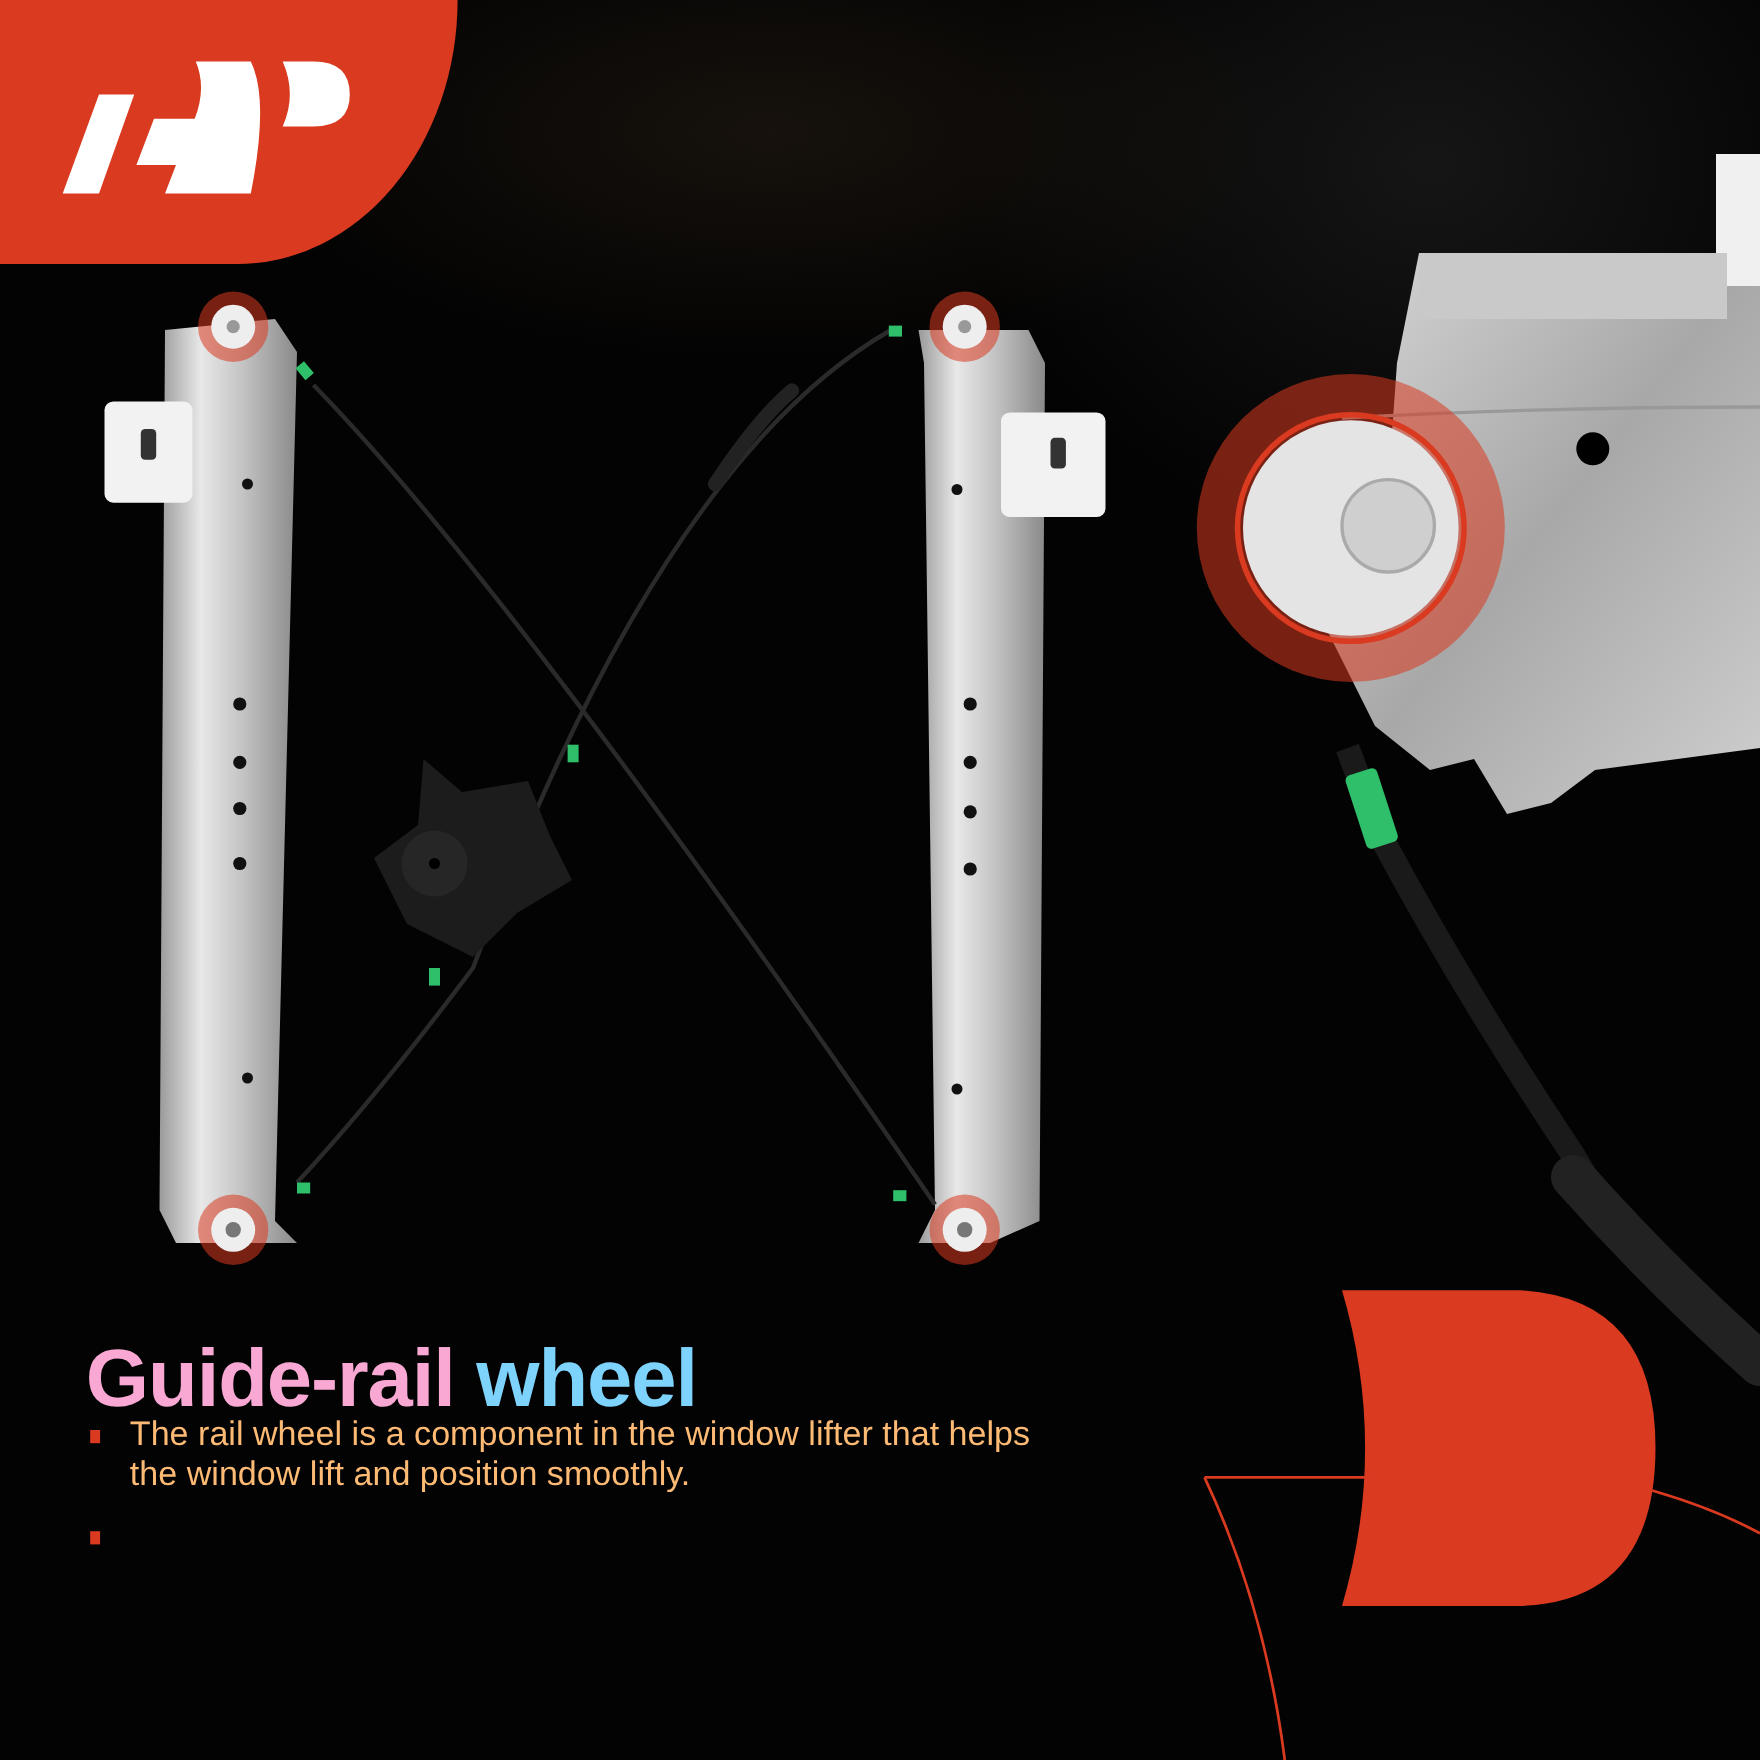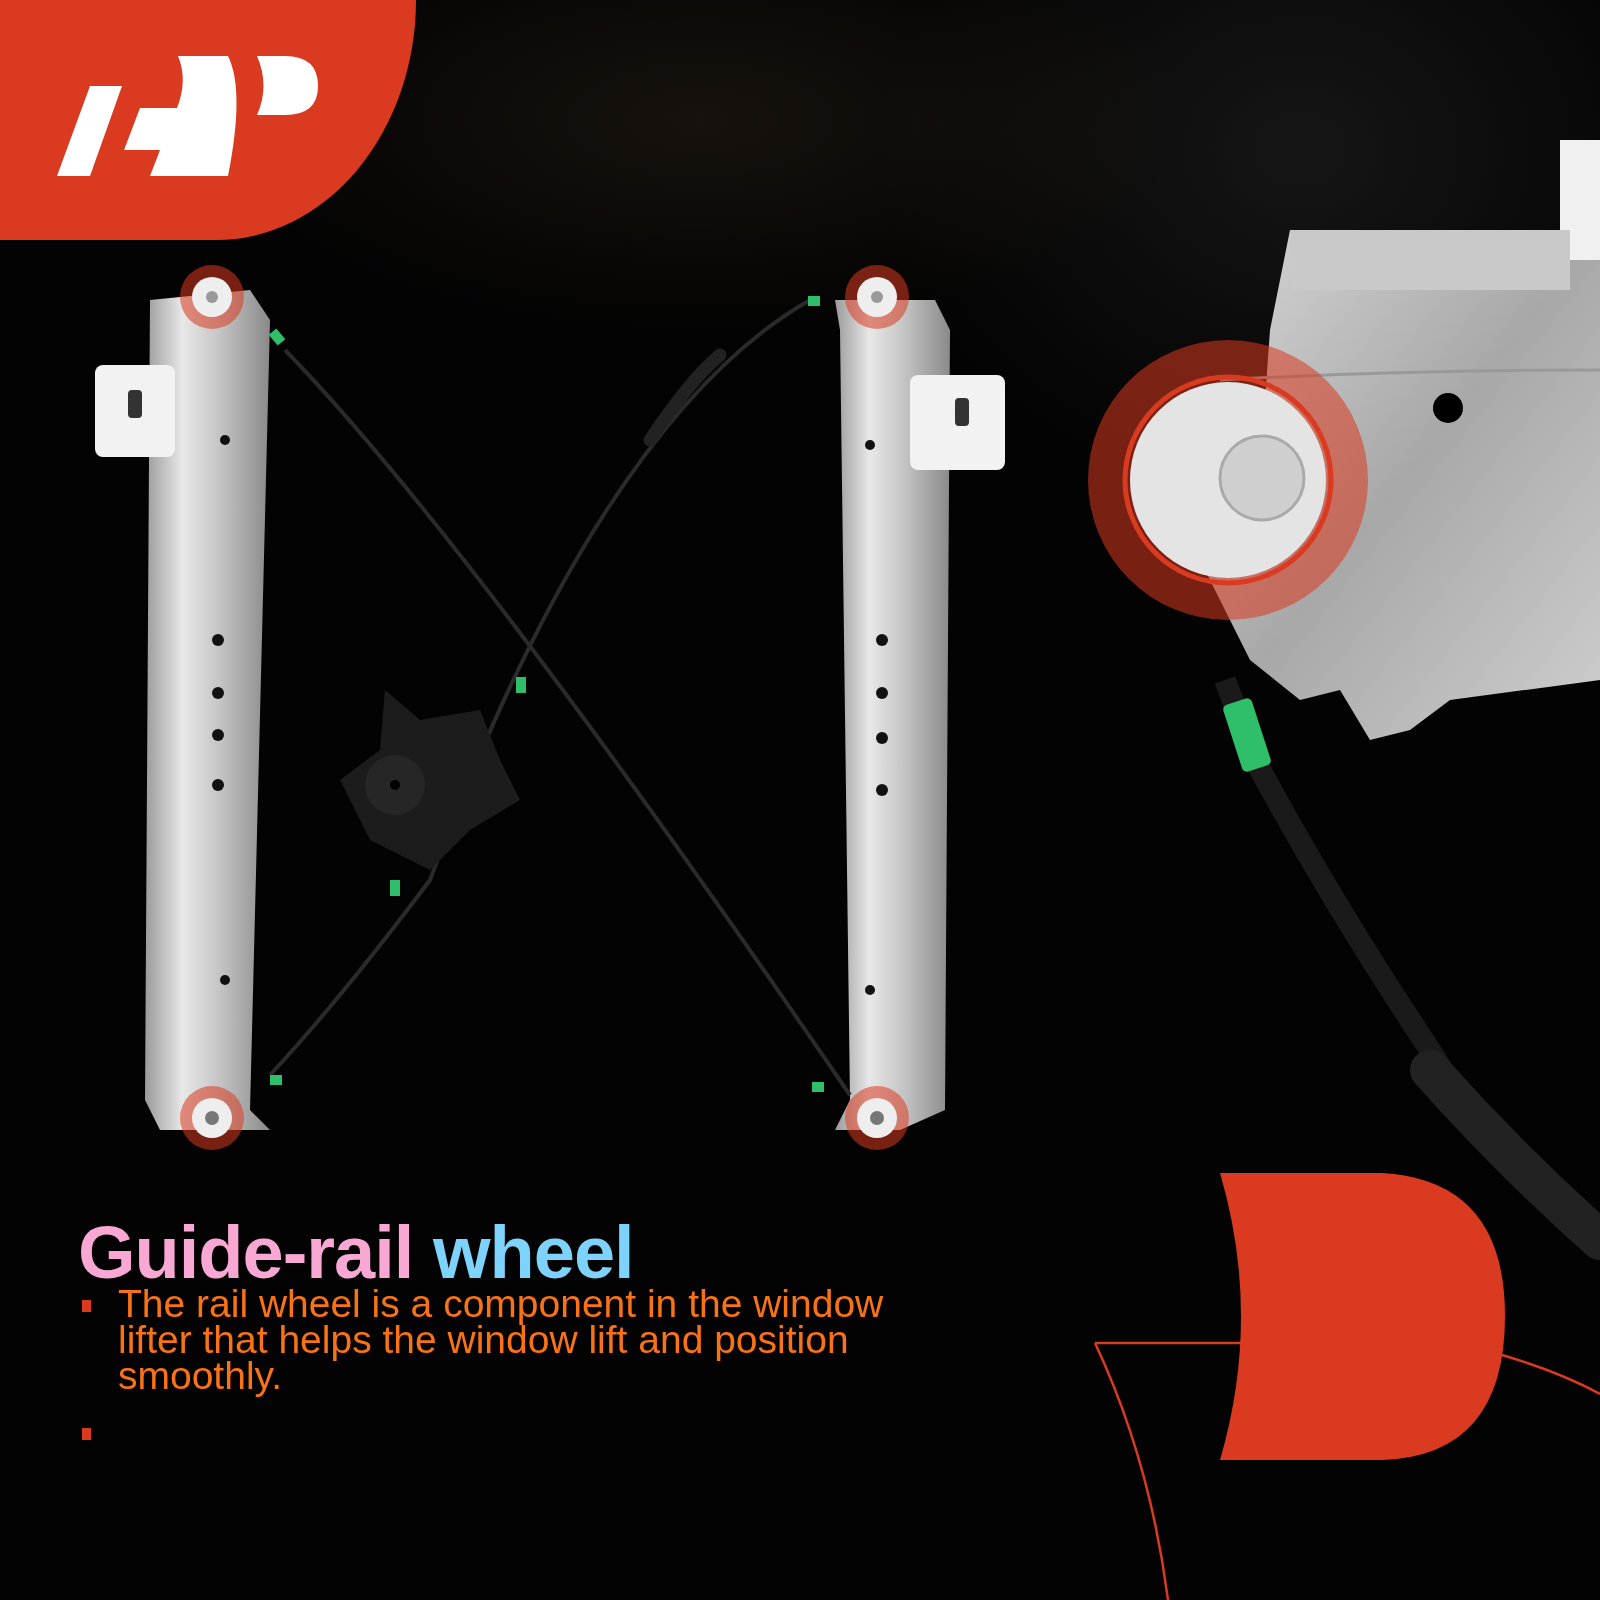--- a/index.html
+++ b/index.html
@@ -8,21 +8,21 @@
       radial-gradient(ellipse 700px 300px at 700px 120px, rgba(60,45,30,0.35), transparent 70%),
       radial-gradient(ellipse 600px 500px at 1300px 150px, rgba(40,40,40,0.5), transparent 70%),
       #030303; }
   .logo-badge { position:absolute; left:0; top:0; width:416px; height:240px; background:#d93a20; border-bottom-right-radius:200px 240px; }
   .logo-badge svg { position:absolute; left:0; top:0; }
   .scene { position:absolute; inset:0; }
   .headline { position:absolute; left:78px; top:1160px; font-size:74px; font-weight:bold; letter-spacing:-1px; white-space:nowrap; }
   .headline .accent { color:#f9a8d4; }
   .headline .plain { color:#7dd3fc; }
   .bullets { position:absolute; left:78px; top:1286px; width:880px; list-style:none; margin:0; padding:0; }
-  .bullets li { position:relative; padding-left:40px; color:#f97316; font-size:39px; line-height:36px; margin-bottom:20px; }
+  .bullets li { position:relative; padding-left:40px; color:#fdba74; font-size:31px; line-height:36px; margin-bottom:20px; }
   .bullets li .sq { position:absolute; left:4px; top:14px; width:9px; height:12px; background:#d93a20; }
   .deco { position:absolute; left:0; top:0; }
 </style>
 </head>
 <body>
 
 <div class="bg"></div>
 
 <svg class="scene" width="1600" height="1600" viewBox="0 0 1600 1600">
   <defs>

